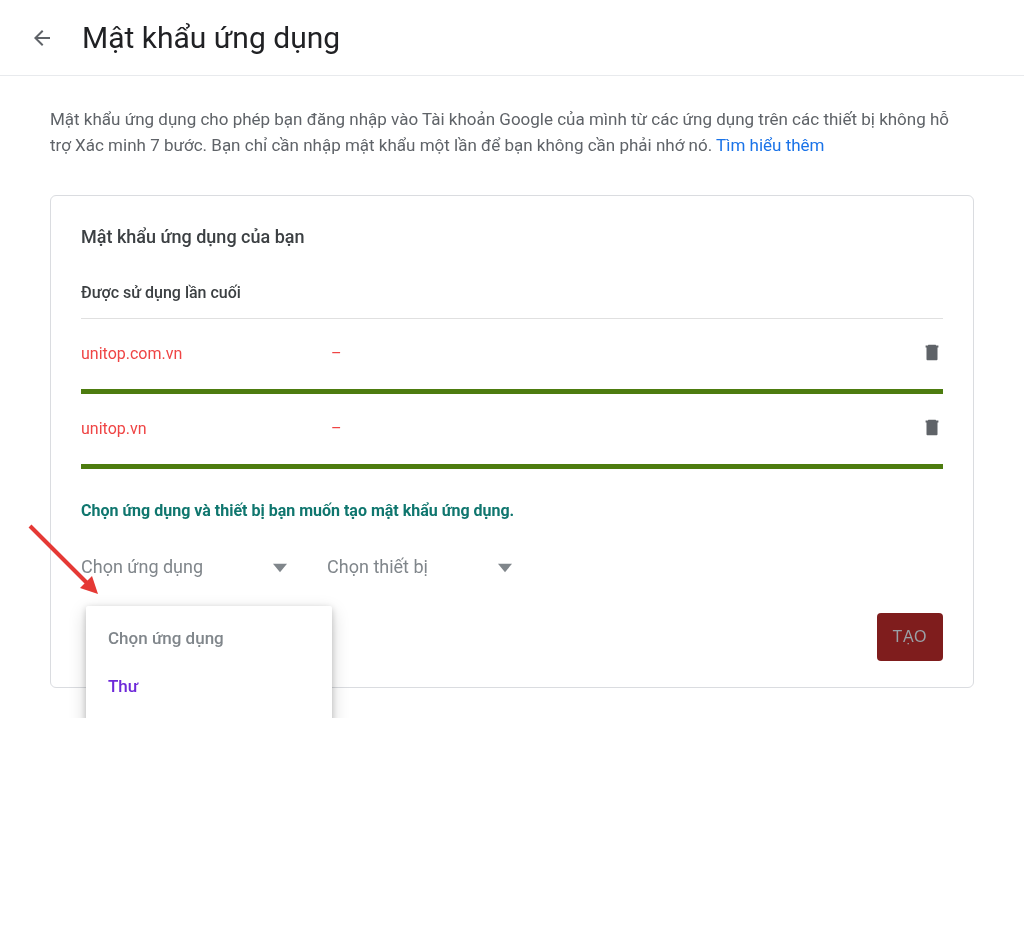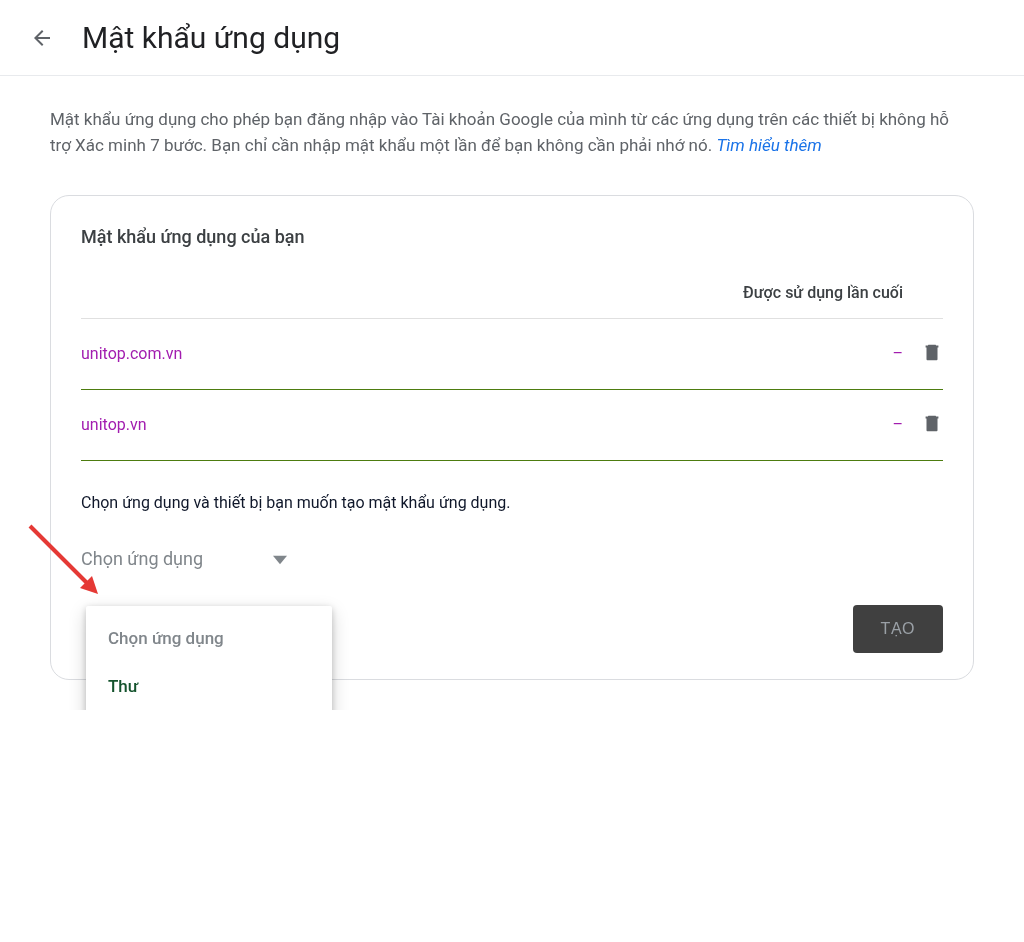--- a/index.html
+++ b/index.html
@@ -37,66 +37,65 @@
 .description {
   font-size: 17px;
   color: #5f6368;
   line-height: 1.55;
   margin-bottom: 36px;
 }
 .learn-more {
   color: #1a73e8;
   text-decoration: none;
   cursor: pointer;
-  font-style: italic;
 }
 .card {
   border: 1px solid #dadce0;
-  border-radius: 19px;
+  border-radius: 6px;
   padding: 30px 30px 26px 30px;
   position: relative;
 }
 .card-title {
   font-size: 18px;
   font-weight: 500;
   color: #3c4043;
   margin-bottom: 36px;
 }
 .table-header {
   display: flex;
   padding-bottom: 16px;
   border-bottom: 1px solid #e0e0e0;
   font-size: 16px;
   font-weight: 500;
   color: #3c4043;
 }
 .col-name { flex: 0 0 250px; }
 .col-created { flex: 0 0 250px; }
-.col-lastused { flex: 1; text-align: right; }
+.col-lastused { flex: 1; }
 .col-action { flex: 0 0 40px; text-align: right; }
 .table-row {
   display: flex;
   align-items: center;
   padding: 22px 0;
-  border-bottom: 1px solid #4d7c0f;
-  font-size: 16px;
-  color: #a21caf;
+  border-bottom: 5px solid #4d7c0f;
+  font-size: 16px;
+  color: #ef4444;
 }
 .delete-icon {
   cursor: pointer;
   display: inline-flex;
 }
 .delete-icon svg { fill: #5f6368; width: 22px; height: 22px; }
 .select-section {
   margin-top: 32px;
 }
 .select-instruction {
   font-size: 16px;
-  font-weight: 400;
-  color: #0f172a;
+  font-weight: 700;
+  color: #0f766e;
   margin-bottom: 30px;
 }
 .selectors {
   display: flex;
   gap: 40px;
   margin-bottom: 30px;
 }
 .select-trigger {
   display: flex;
   align-items: center;
@@ -106,45 +105,45 @@
   padding: 6px 0;
   position: relative;
 }
 .select-trigger .chevron { margin-left: 70px; }
 .select-trigger .chevron svg { fill: #80868b; width: 14px; height: 10px; }
 .actions {
   display: flex;
   justify-content: flex-end;
 }
 .create-btn {
-  background: #404040;
+  background: #7f1d1d;
   border: none;
   color: #9aa0a6;
   font-size: 16px;
   font-weight: 500;
   letter-spacing: 0.5px;
-  padding: 15px 28px;
+  padding: 15px 16px;
   border-radius: 4px;
   cursor: default;
 }
 .dropdown {
   position: absolute;
   left: 86px;
   top: 606px;
   width: 246px;
   background: #fff;
   box-shadow: 0 2px 6px rgba(0,0,0,0.18), 0 6px 18px rgba(0,0,0,0.18);
   border-radius: 2px;
   padding: 8px 0;
   z-index: 10;
 }
 .dropdown-item {
   padding: 14px 22px;
   font-size: 17px;
-  color: #14532d;
+  color: #6d28d9;
   cursor: pointer;
 }
 .dropdown-item.placeholder { color: #80868b; font-weight: 500; cursor: default; }
 .dropdown-item.bold { font-weight: 500; }
 .dropdown-item.highlighted {
   background: #eeeeee;
   font-weight: 500;
   outline: 3px solid #e53935;
   outline-offset: -2px;
 }
@@ -211,20 +210,28 @@
       <div class="select-instruction">Chọn ứng dụng và thiết bị bạn muốn tạo mật khẩu ứng dụng.</div>
       <div class="selectors">
         <div class="select-trigger">
           <span>Chọn ứng dụng</span>
           <span class="chevron">
             <svg viewBox="0 0 10 6">
                 <path d="M0 0l5 6 5-6z"></path>
               </svg>
           </span>
         </div>
+        <div class="select-trigger">
+          <span>Chọn thiết bị</span>
+          <span class="chevron">
+            <svg viewBox="0 0 10 6">
+                <path d="M0 0l5 6 5-6z"></path>
+              </svg>
+          </span>
+        </div>
       </div>
       <div class="actions">
         <button class="create-btn">TẠO</button>
       </div>
     </div>
   </div>
 </div>
 
 <div class="dropdown">
   <div class="dropdown-item placeholder">Chọn ứng dụng</div>

